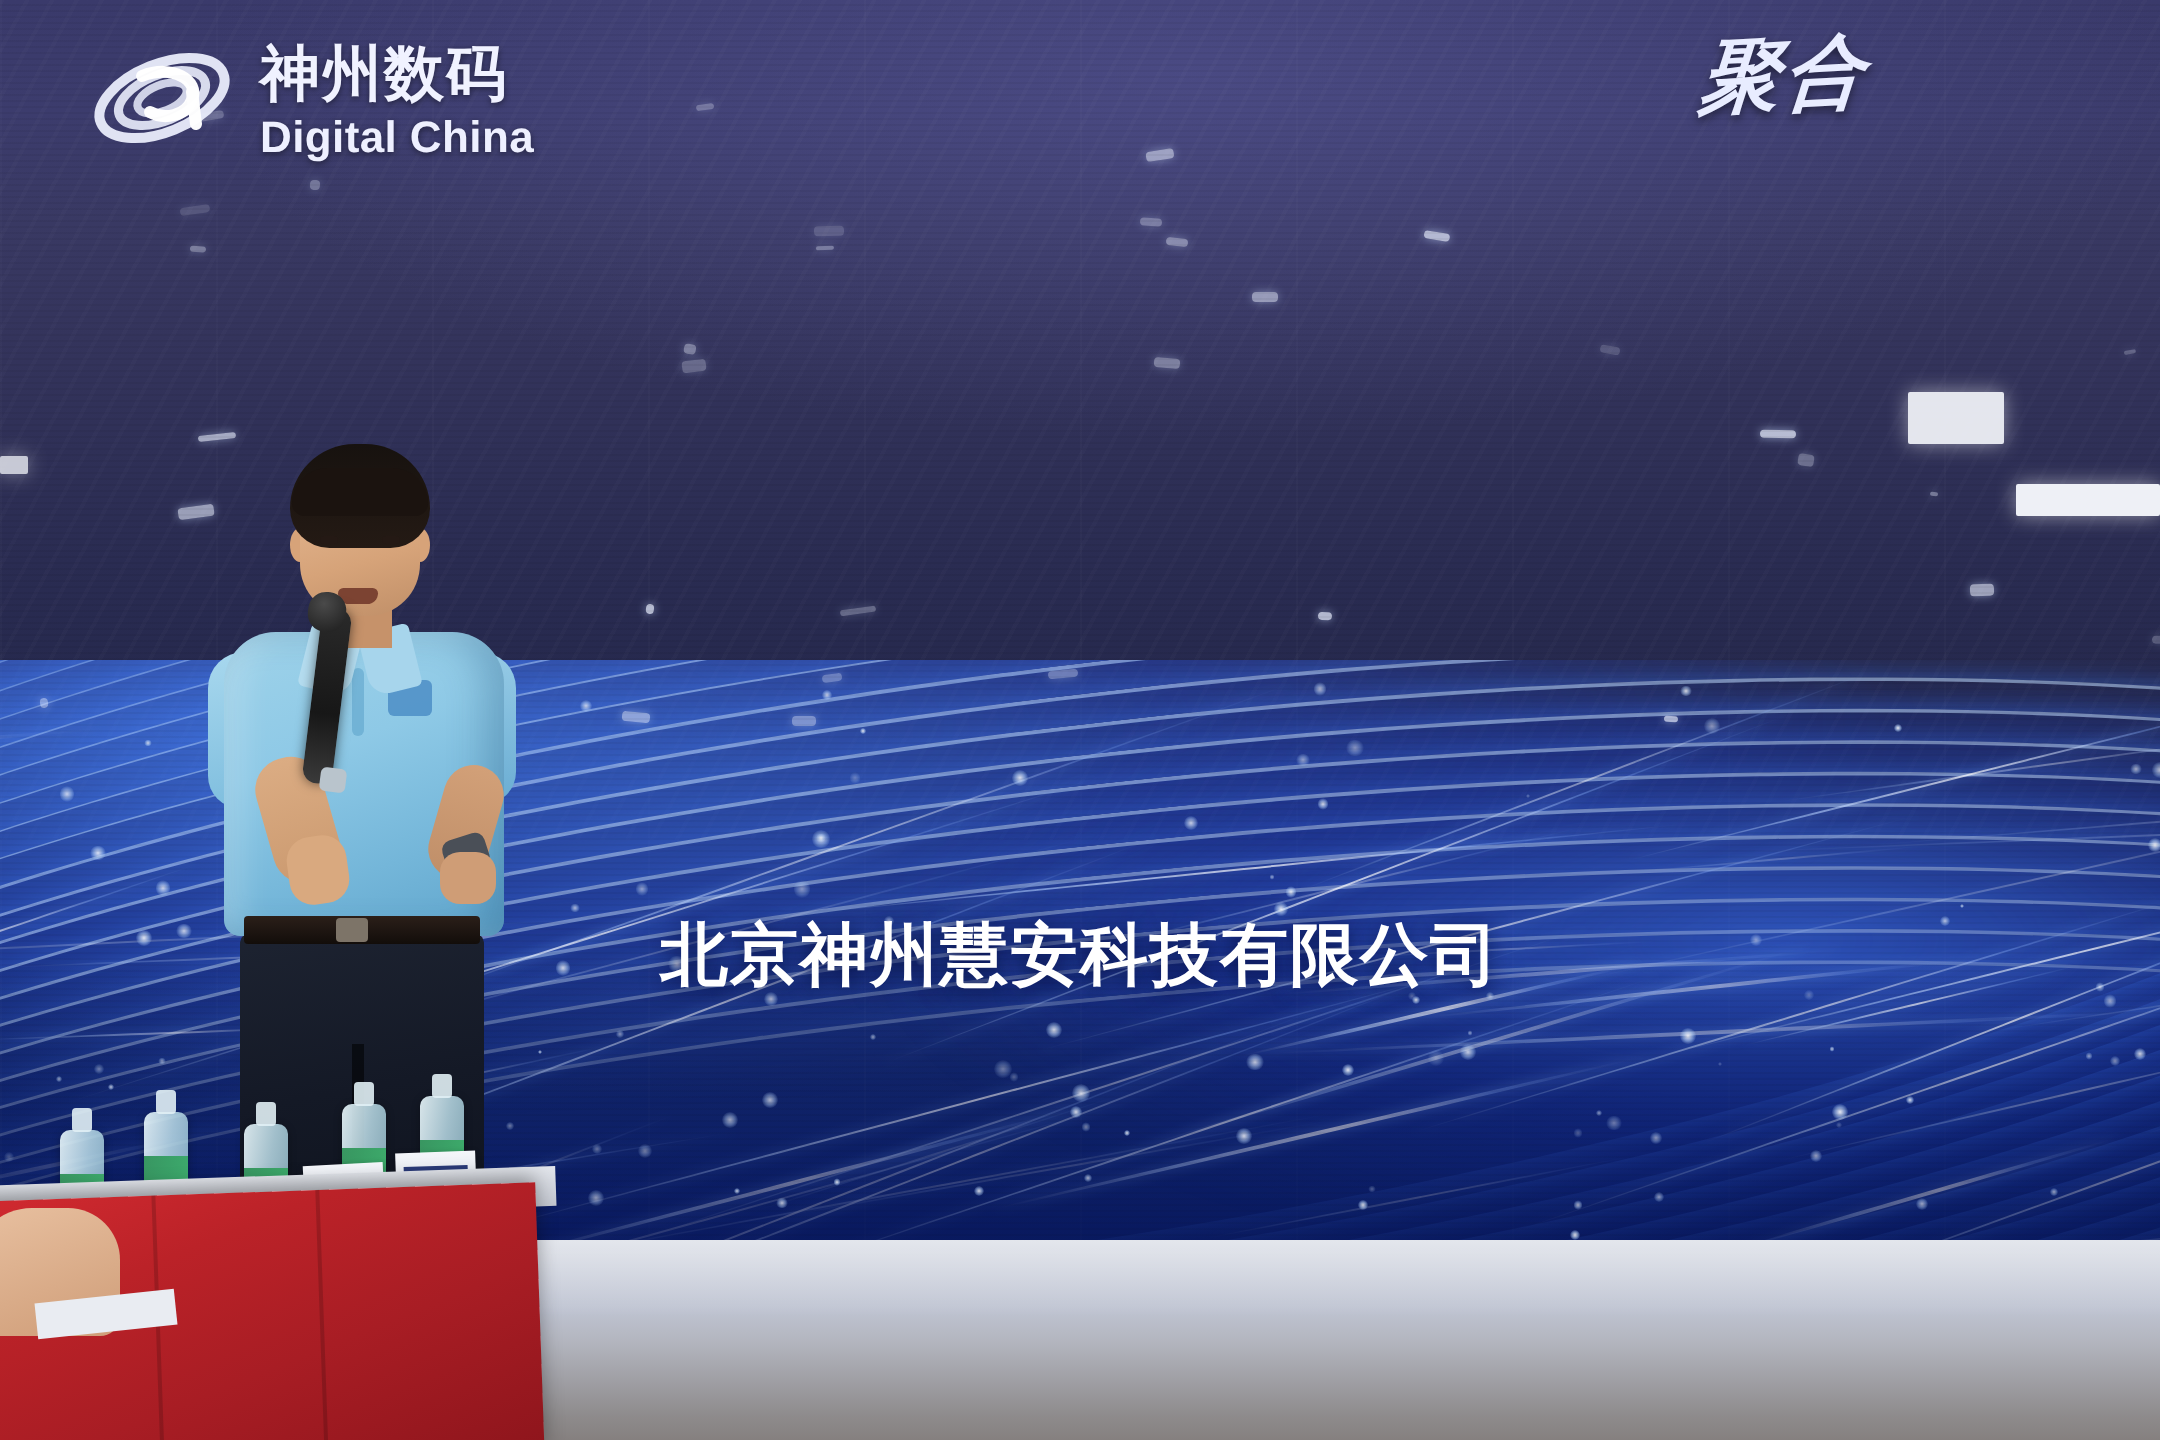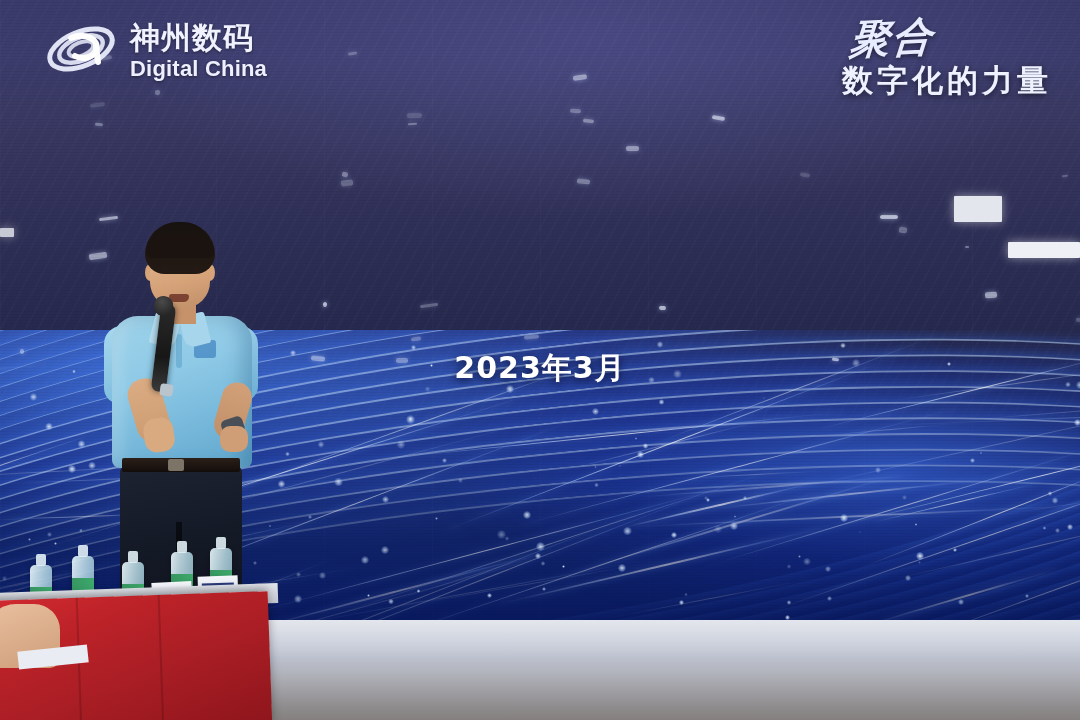--- a/index.html
+++ b/index.html
@@ -602,24 +602,23 @@
         <path d="M52 30 L54 46" stroke="#ffffff" stroke-width="6" stroke-linecap="round" opacity="0.98"></path>
       </svg>
       <div class="brand-words">
         <div class="brand-cn">神州数码</div>
         <div class="brand-en">Digital China</div>
       </div>
     </div>
 
     <div class="slogan">
       <div class="slogan-cal">聚合</div>
-      <div class="slogan-sub">数字化的力量</div>
     </div>
 
-    <div class="slide-date">2023年3月</div>
+    <div class="slide-company">北京神州慧安科技有限公司</div>
   </div>
 
   <div class="stage-floor">
     <div class="floor-sheen"></div>
   </div>
 
   <div class="speaker">
     <div class="sp-pants"></div>
     <div class="sp-leg-split"></div>
     <div class="sp-sleeve-l"></div>

